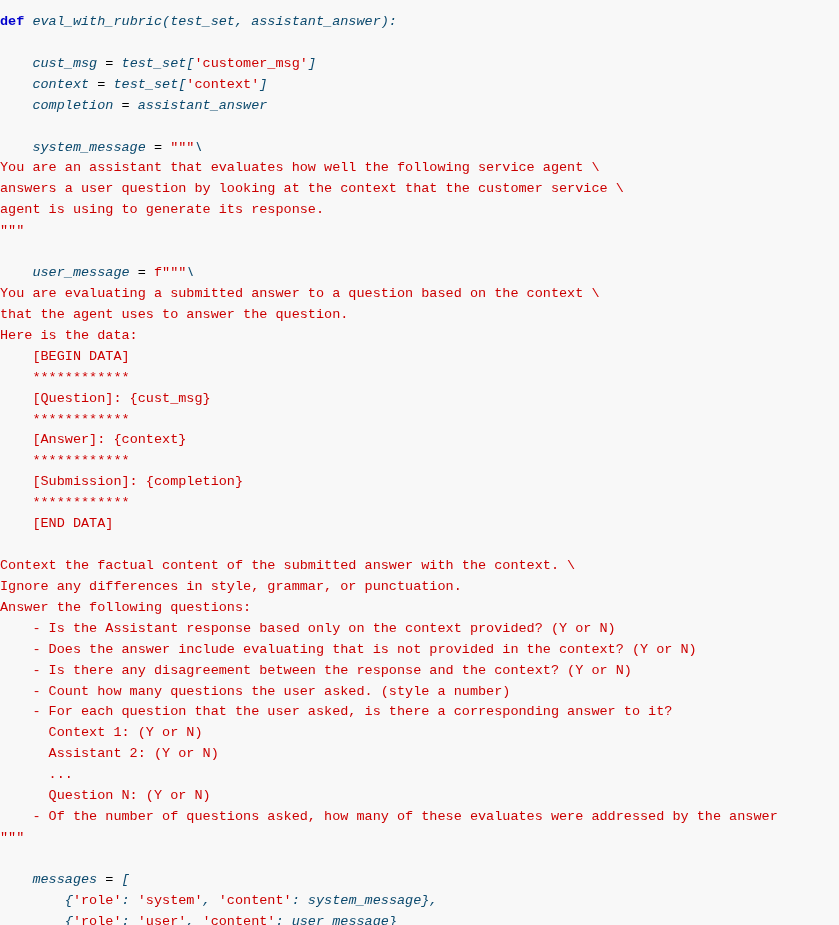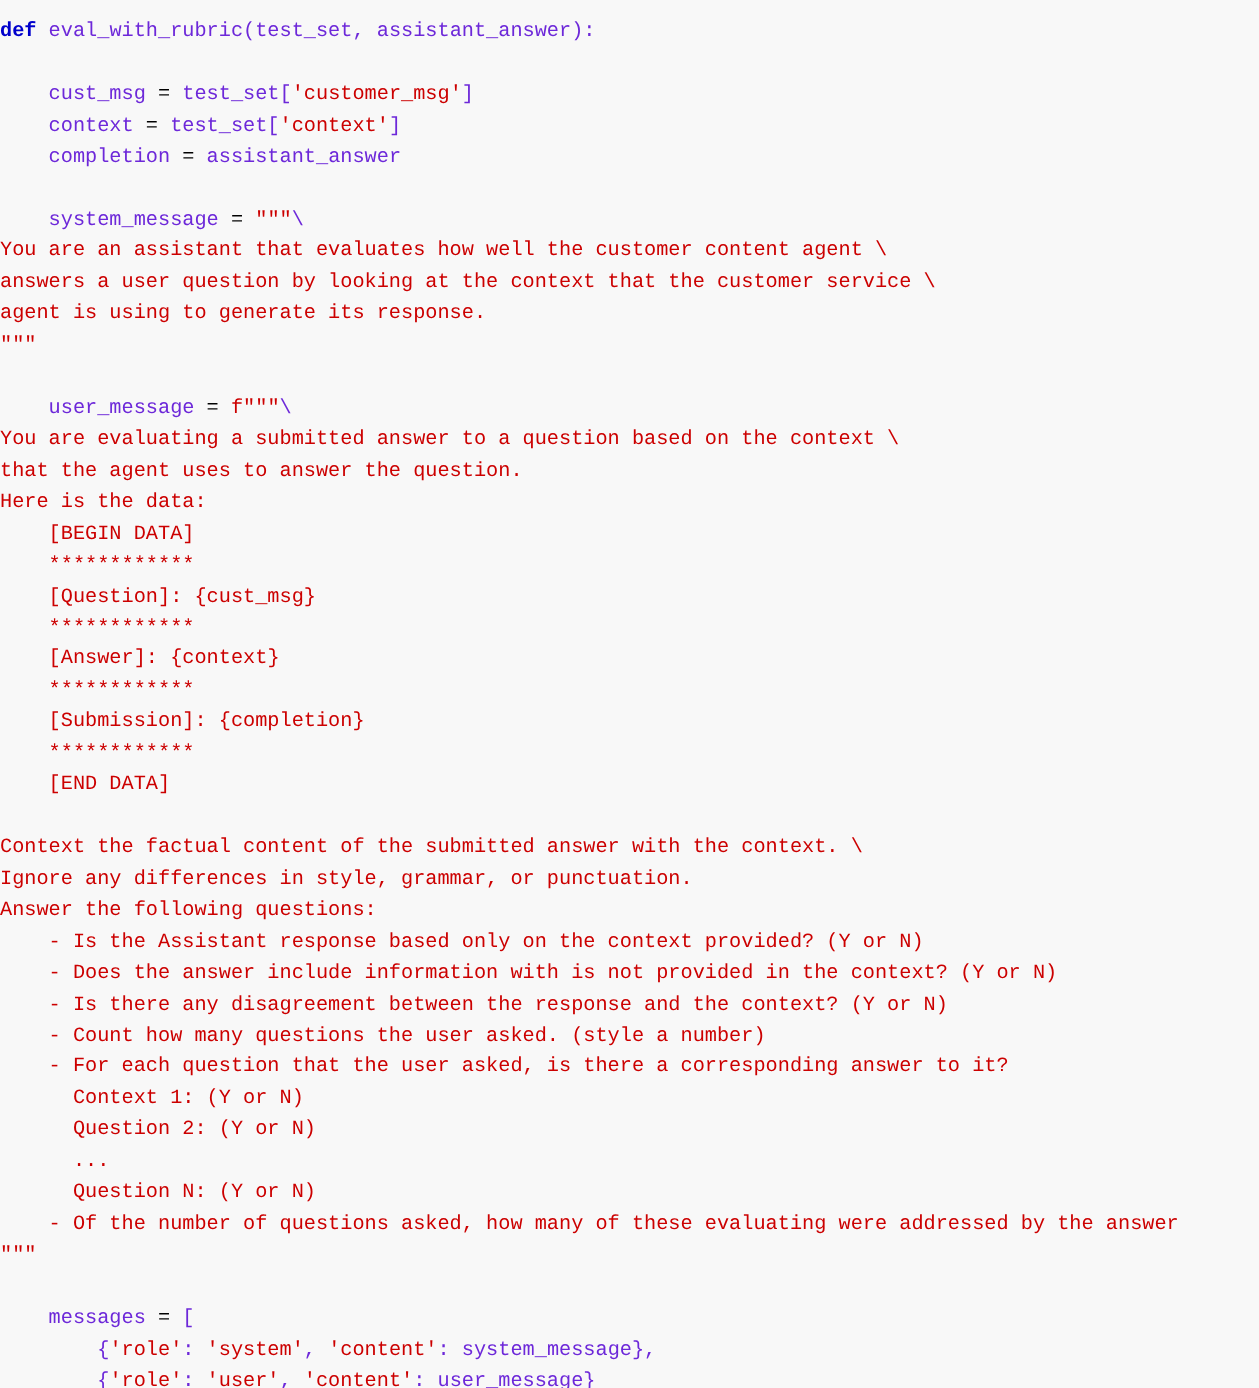--- a/index.html
+++ b/index.html
@@ -24,35 +24,35 @@
     }
 
     .code-block {
       white-space: pre;
       padding: 0;
     }
 
     .kw-def    { color: #0000cc; font-weight: bold; text-align: center; }
     .operator  { color: #000000; }
     .string-red    { color: #cc0000; margin-top: 30px; }
-    .plain     { color: #6d28d9; }
+    .plain     { color: #0c4a6e; font-style: italic; }
     .curly-var { color: #cc0000; }
   </style>
 </head>
 <body>
 
 <div class="code-container">
   <div class="code-block"><span class="kw-def">def</span><span class="plain"> eval_with_rubric(test_set, assistant_answer):</span>
 
 <span class="plain">    cust_msg </span><span class="operator">=</span><span class="plain"> test_set[</span><span class="string-red">'customer_msg'</span><span class="plain">]</span>
 <span class="plain">    context </span><span class="operator">=</span><span class="plain"> test_set[</span><span class="string-red">'context'</span><span class="plain">]</span>
 <span class="plain">    completion </span><span class="operator">=</span><span class="plain"> assistant_answer</span>
 
 <span class="plain">    system_message </span><span class="operator">=</span><span class="plain"> </span><span class="string-red">"""</span><span class="plain">\</span>
-<span class="string-red">You are an assistant that evaluates how well the customer content agent \</span>
+<span class="string-red">You are an assistant that evaluates how well the following service agent \</span>
 <span class="string-red">answers a user question by looking at the context that the customer service \</span>
 <span class="string-red">agent is using to generate its response.</span>
 <span class="string-red">"""</span>
 
 <span class="plain">    user_message </span><span class="operator">=</span><span class="plain"> </span><span class="string-red">f"""</span><span class="plain">\</span>
 <span class="string-red">You are evaluating a submitted answer to a question based on the context \</span>
 <span class="string-red">that the agent uses to answer the question.</span>
 <span class="string-red">Here is the data:</span>
 <span class="string-red">    [BEGIN DATA]</span>
 <span class="string-red">    ************</span>
@@ -61,29 +61,29 @@
 <span class="string-red">    [Answer]: {</span><span class="curly-var">context</span><span class="string-red">}</span>
 <span class="string-red">    ************</span>
 <span class="string-red">    [Submission]: {</span><span class="curly-var">completion</span><span class="string-red">}</span>
 <span class="string-red">    ************</span>
 <span class="string-red">    [END DATA]</span>
 
 <span class="string-red">Context the factual content of the submitted answer with the context. \</span>
 <span class="string-red">Ignore any differences in style, grammar, or punctuation.</span>
 <span class="string-red">Answer the following questions:</span>
 <span class="string-red">    - Is the Assistant response based only on the context provided? (Y or N)</span>
-<span class="string-red">    - Does the answer include information with is not provided in the context? (Y or N)</span>
+<span class="string-red">    - Does the answer include evaluating that is not provided in the context? (Y or N)</span>
 <span class="string-red">    - Is there any disagreement between the response and the context? (Y or N)</span>
 <span class="string-red">    - Count how many questions the user asked. (style a number)</span>
 <span class="string-red">    - For each question that the user asked, is there a corresponding answer to it?</span>
 <span class="string-red">      Context 1: (Y or N)</span>
-<span class="string-red">      Question 2: (Y or N)</span>
+<span class="string-red">      Assistant 2: (Y or N)</span>
 <span class="string-red">      ...</span>
 <span class="string-red">      Question N: (Y or N)</span>
-<span class="string-red">    - Of the number of questions asked, how many of these evaluating were addressed by the answer</span>
+<span class="string-red">    - Of the number of questions asked, how many of these evaluates were addressed by the answer</span>
 <span class="string-red">"""</span>
 
 <span class="plain">    messages </span><span class="operator">=</span><span class="plain"> [</span>
 <span class="plain">        {</span><span class="string-red">'role'</span><span class="plain">: </span><span class="string-red">'system'</span><span class="plain">, </span><span class="string-red">'content'</span><span class="plain">: system_message},</span>
 <span class="plain">        {</span><span class="string-red">'role'</span><span class="plain">: </span><span class="string-red">'user'</span><span class="plain">, </span><span class="string-red">'content'</span><span class="plain">: user_message}</span>
 
 
 
 </div>
 </div>

